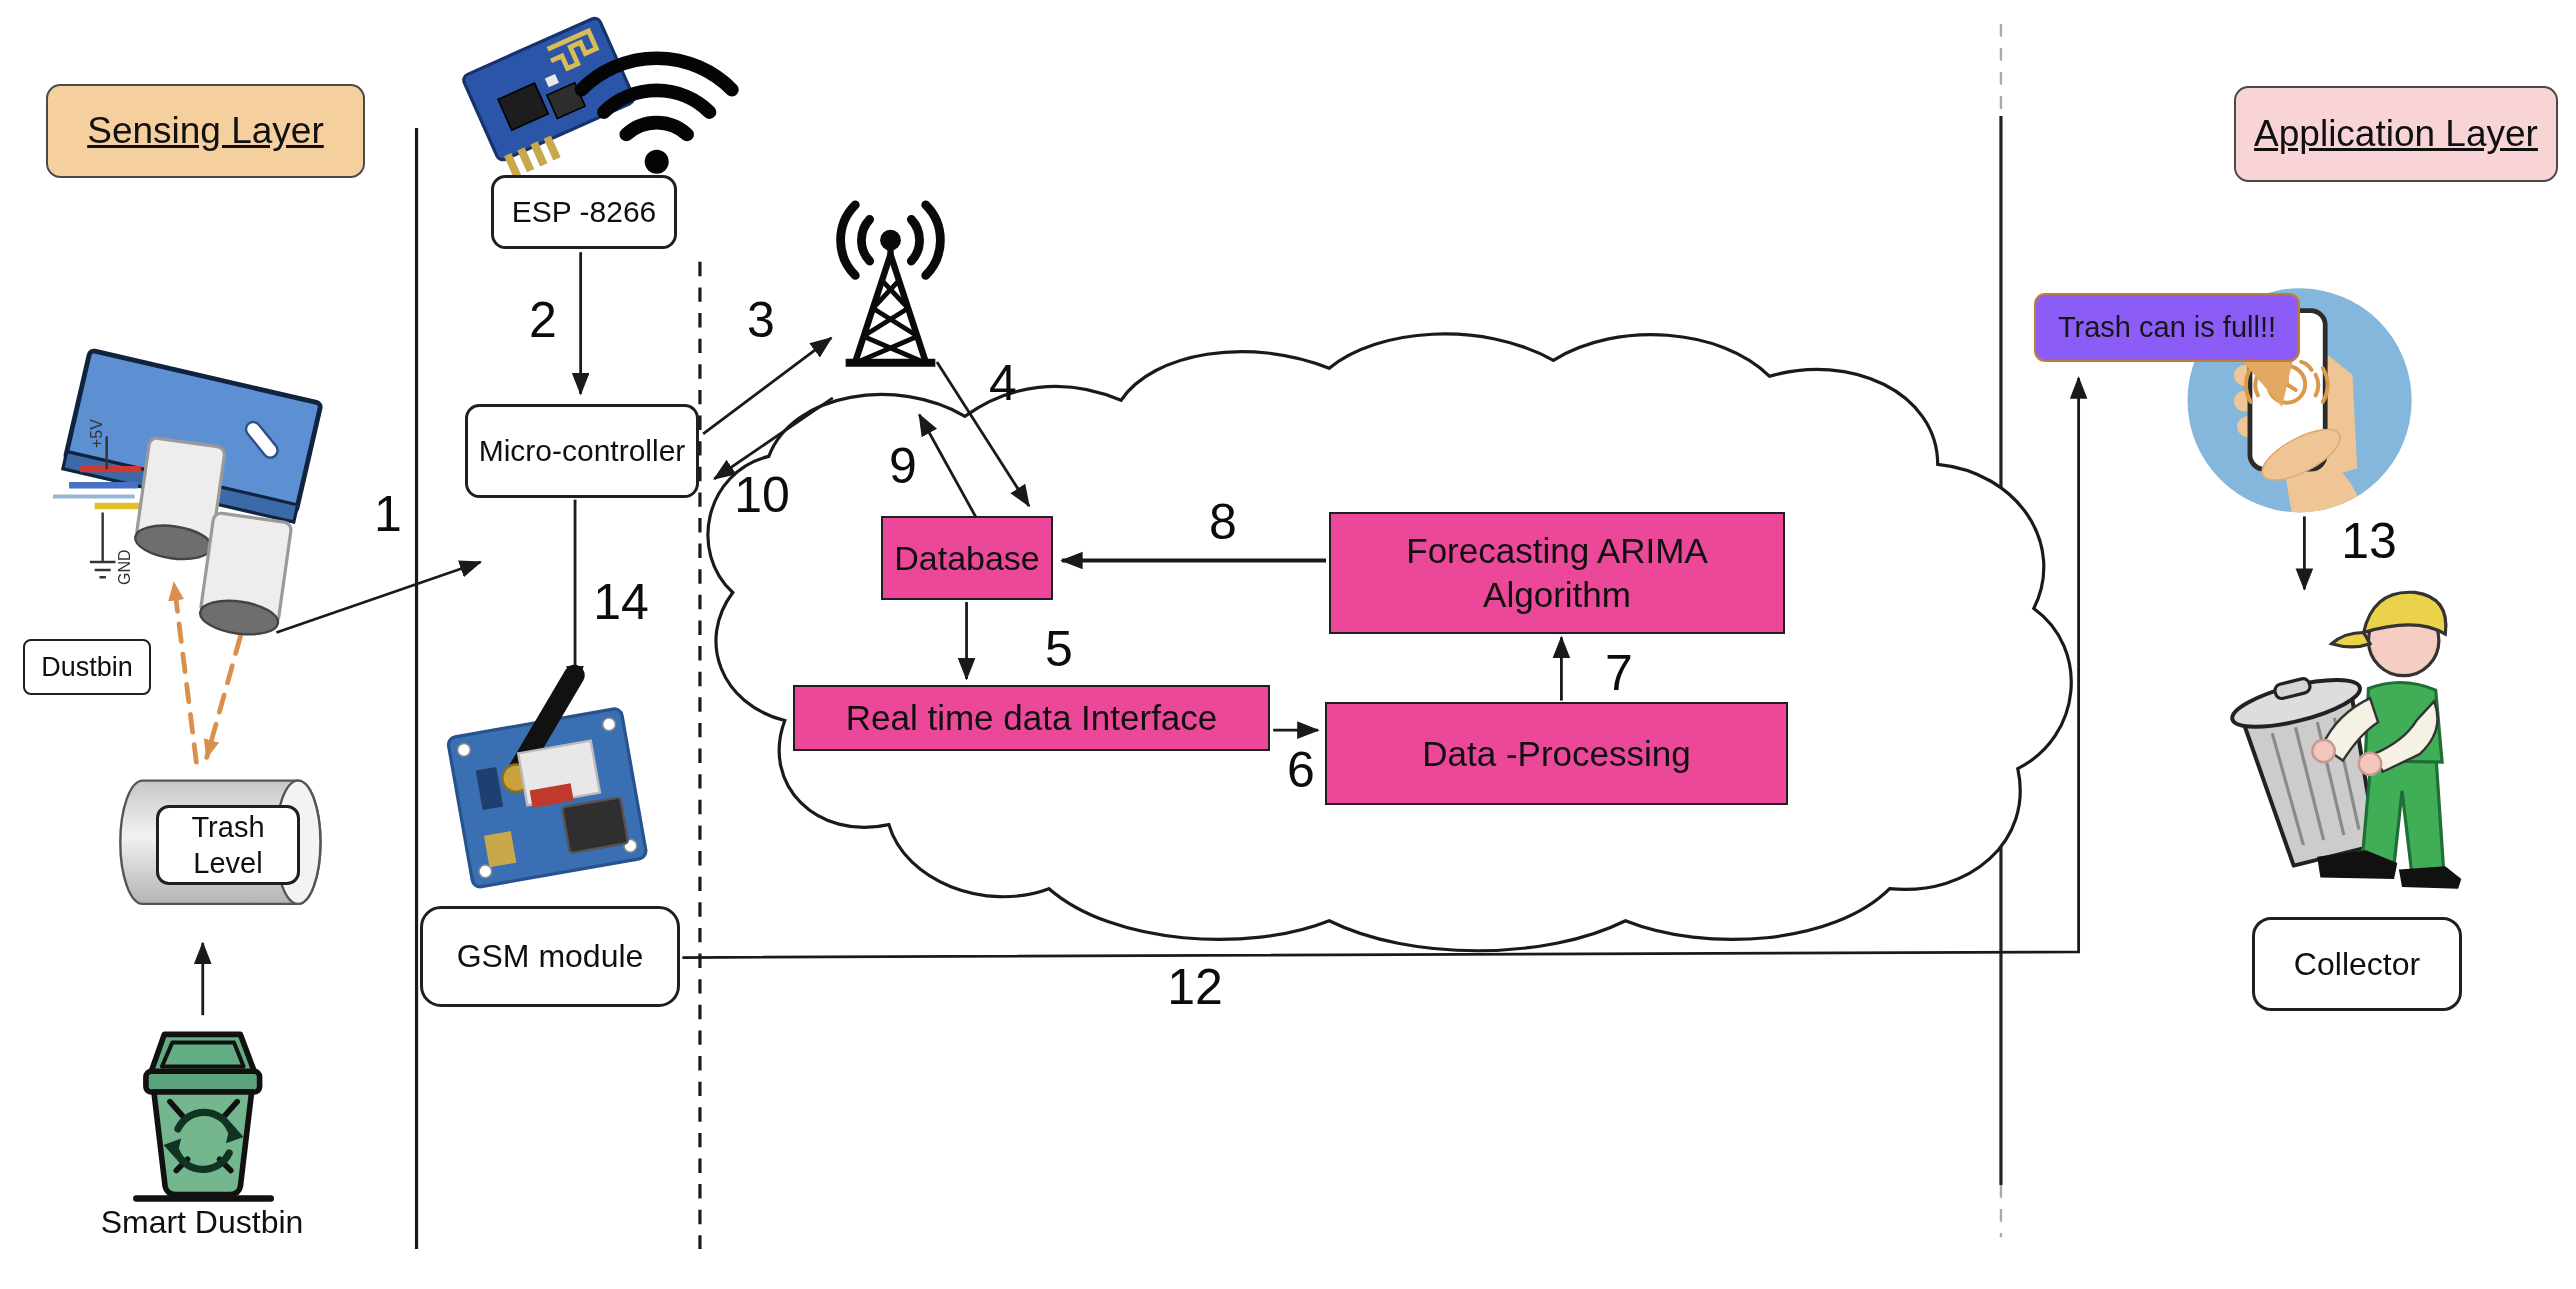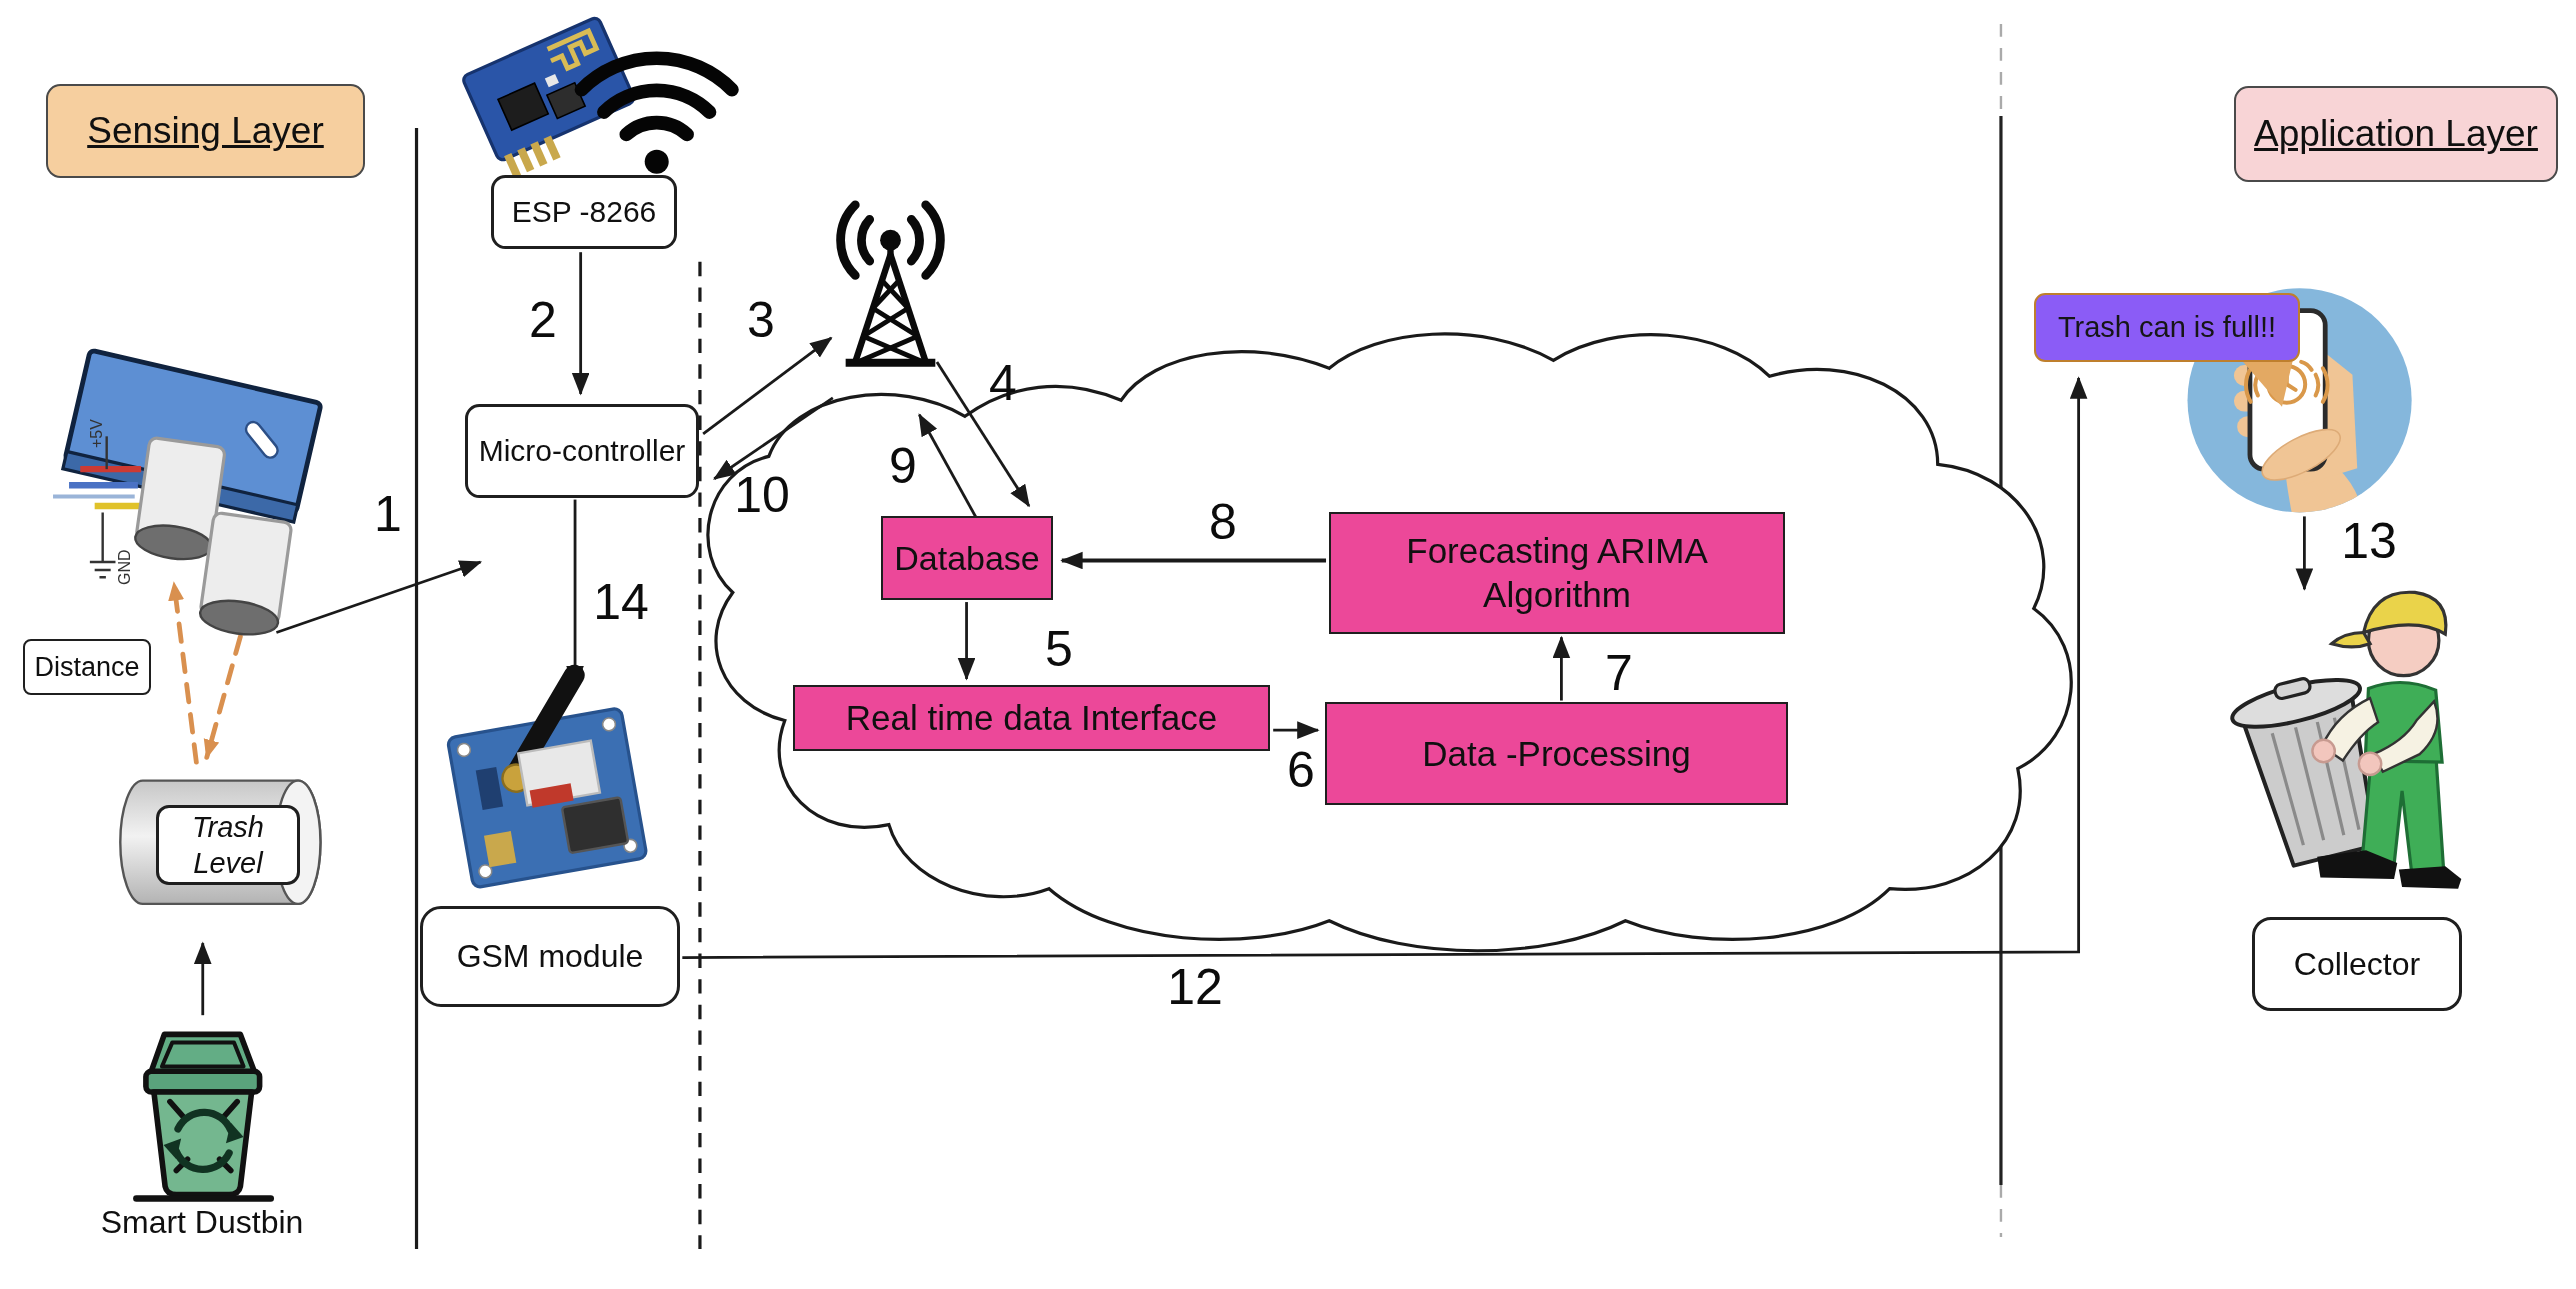--- a/index.html
+++ b/index.html
@@ -24,21 +24,21 @@
   .num{
     position:absolute;z-index:3;transform:translate(-50%,-50%);
     font-size:50px;color:#0c0c0c;
   }
   .notif{
     background:#8b5cf6;border:2.4px solid #bf7f2d;border-radius:11.2px;display:flex;align-items:center;
     justify-content:center;font-size:29px;color:#161616;z-index:3;
   }
   .pin-label{position:absolute;z-index:3;font-size:16px;color:#333;transform:rotate(-90deg);transform-origin:left top;}
   .caption{position:absolute;z-index:3;text-align:center;font-size:32px;color:#101010;}
-  .wrap-narrow span{display:inline-block;width:104px;line-height:1.25;font-style:italic;}
+  .wrap-narrow span{display:inline-block;width:104px;line-height:1.25;}
 </style>
 </head>
 <body>
 
 <div id="diagram">
 
   <svg id="wires" width="2576" height="1289" viewBox="0 0 3217 1610">
     <defs>
       <marker id="mA" markerUnits="userSpaceOnUse" markerWidth="34" markerHeight="26" refX="26" refY="11" orient="auto">
         <path d="M0,0 L28,11 L0,22 Z" fill="#1a1a1a"></path>
@@ -230,21 +230,21 @@
       <path d="M 2952,790 Q 2928,790 2912,804 Q 2938,812 2960,804 Z" fill="#ead34a" stroke="#333" stroke-width="4"></path>
     </g>
   </svg>
 
   <div class="abs layer-badge" style="left:46px;top:84px;width:319px;height:94px;background:#f6cf9f">Sensing Layer</div>
   <div class="abs layer-badge" style="left:2234px;top:86px;width:324px;height:96px;background:#f8d4d6">Application Layer</div>
 
   <div class="abs node-box" style="left:491px;top:175px;width:186px;height:74px;font-size:30px">ESP -8266</div>
   <div class="abs node-box" style="left:465px;top:404px;width:234px;height:94px;font-size:30px">Micro-controller</div>
   <div class="abs node-box" style="left:420px;top:906px;width:260px;height:101px;border-radius:21px">GSM module</div>
-  <div class="abs node-box" style="left:23px;top:639px;width:128px;height:56px;font-size:27px;border-width:2.4px;border-radius:8px">Distance</div>
+  <div class="abs node-box" style="left:23px;top:639px;width:128px;height:56px;font-size:27px;border-width:2.4px;border-radius:8px">Dustbin</div>
   <div class="abs node-box wrap-narrow" style="left:156px;top:805px;width:144px;height:80px;font-size:29px;border-radius:13px">
       <span>Trash Level</span>
     </div>
   <div class="caption" style="left:82px;top:1204px;width:240px">Smart Dustbin</div>
 
   <div class="abs proc-box" style="left:881px;top:516px;width:172px;height:84px;font-size:34px">Database</div>
   <div class="abs proc-box" style="left:793px;top:685px;width:477px;height:66px">Real time data Interface</div>
   <div class="abs proc-box" style="left:1329px;top:512px;width:456px;height:122px;padding:0 32px">Forecasting ARIMA Algorithm</div>
   <div class="abs proc-box" style="left:1325px;top:702px;width:463px;height:103px">Data -Processing</div>
 

